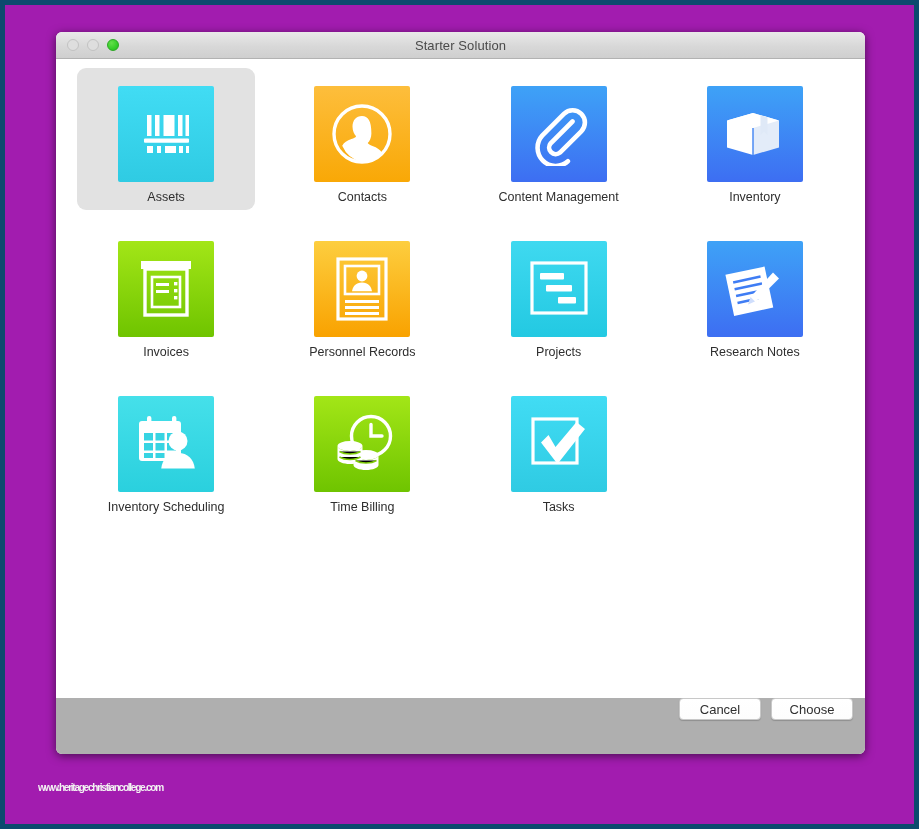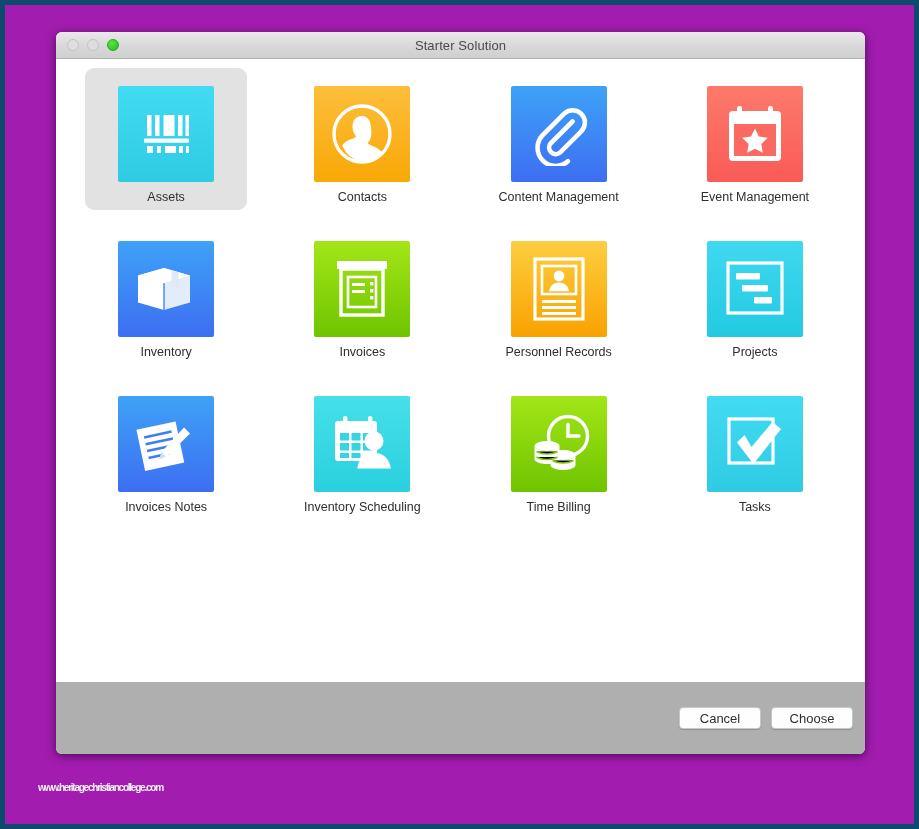--- a/index.html
+++ b/index.html
@@ -69,21 +69,21 @@
     padding: 9px 12px 0 12px;
     height: 623px;
     background: #ffffff;
     display: grid;
     grid-template-columns: repeat(4, 1fr);
     grid-template-rows: repeat(4, 155px);
     justify-items: center;
   }
 
   .tile {
-    width: 162px;
+    width: 178px;
     height: 142px;
     border-radius: 9px;
     display: flex;
     flex-direction: column;
     align-items: center;
     padding-top: 18px;
     cursor: default;
   }
   .tile.selected { background: #E2E2E2; }
 
@@ -105,24 +105,23 @@
     line-height: 1.1;
     white-space: nowrap;
   }
 
   
   #footer {
     position: absolute;
     left: 0;
     bottom: 0;
     width: 100%;
-    height: 72px;
+    height: 56px;
     background: #AFAFAF;
     display: flex;
-    align-items: center;
     justify-content: flex-end;
     padding-right: 12px;
     gap: 10px;
   }
   .btn {
     min-width: 82px;
     height: 22px;
     padding: 0 14px;
     background: linear-gradient(to bottom, #ffffff 0%, #fdfdfd 100%);
     border: 1px solid #c8c8c8;
@@ -195,32 +194,20 @@
         </div>
         <div class="tile">
           <div class="icon-box" style="background: linear-gradient(rgb(62, 162, 247) 0%, rgb(61, 110, 242) 100%);">
     <svg width="64" height="64" viewBox="0 0 64 64">
       <path fill="none" stroke="#fff" stroke-width="4.6" stroke-linecap="round" d="M45.5 19.5 23.7 41.3a6.6 6.6 0 0 0 9.3 9.3l21.3-21.3a12.3 12.3 0 0 0-17.4-17.4L15.2 33.6a18.2 18.2 0 0 0 25.7 25.7"></path>
     </svg>
           </div>
           <div class="tile-label">Content Management</div>
         </div>
         <div class="tile">
-          <div class="icon-box" style="background: linear-gradient(rgb(252, 122, 107) 0%, rgb(250, 91, 86) 100%);">
-    <svg width="64" height="62" viewBox="0 0 64 62">
-      <rect x="14" y="3" width="5" height="10" rx="2.4" fill="#fff"></rect>
-      <rect x="45" y="3" width="5" height="10" rx="2.4" fill="#fff"></rect>
-      <rect x="6" y="8" width="52" height="50" rx="4" fill="#fff"></rect>
-      <rect x="11" y="21" width="42" height="32" fill="#FB6A60"></rect>
-      <path fill="#fff" d="M32 25.5l3.9 8 8.8 1.3-6.4 6.2 1.5 8.8-7.8-4.1-7.9 4.1 1.5-8.8-6.4-6.2 8.8-1.3z"></path>
-    </svg>
-          </div>
-          <div class="tile-label">Event Management</div>
-        </div>
-        <div class="tile">
           <div class="icon-box" style="background: linear-gradient(rgb(62, 162, 247) 0%, rgb(61, 110, 242) 100%);">
     <svg width="66" height="60" viewBox="0 0 66 60">
       <path fill="#ffffff" d="M5 16.5 31 9v42L5 43.5z"></path>
       <path fill="#e3ecf9" d="M31 9 57 16.5V43.5L31 51z"></path>
       <path fill="#ffffff" d="M5 16.5 31 9l26 7.5L31 24z"></path>
       <path fill="#dfe9f7" d="M38.5 11.2 45.5 13.2 45.5 31 42 27.5 38.5 31z"></path>
       <path fill="none" stroke="#3F84F4" stroke-width="1.4" d="M31 24v27"></path>
     </svg>
           </div>
           <div class="tile-label">Inventory</div>
@@ -277,21 +264,21 @@
       <g transform="rotate(-12 32 31)">
         <rect x="6" y="11" width="40" height="42" fill="#fff"></rect>
         <g stroke="#3F7DF4" stroke-width="2.6">
           <path d="M12 20h28M12 27h28M12 34h28M12 41h21"></path>
         </g>
       </g>
       <path fill="#fff" d="M50 14.5 56 20.5 32.5 44 25 46.5 27.5 39z"></path>
       <path fill="#3F7DF4" d="M25 46.5 27.5 39l4.5 4.5z" opacity=".25"></path>
     </svg>
           </div>
-          <div class="tile-label">Invoices Notes</div>
+          <div class="tile-label">Research Notes</div>
         </div>
         <div class="tile">
           <div class="icon-box" style="background: linear-gradient(rgb(69, 224, 234) 0%, rgb(42, 208, 222) 100%);">
     <svg width="66" height="60" viewBox="0 0 66 60">
       <rect x="14" y="2" width="4.4" height="9" rx="2.1" fill="#fff"></rect>
       <rect x="39" y="2" width="4.4" height="9" rx="2.1" fill="#fff"></rect>
       <rect x="6" y="7" width="42" height="40" rx="3" fill="#fff"></rect>
       <g fill="#37D4E2">
         <rect x="11" y="19" width="9" height="7.5"></rect>
         <rect x="22.5" y="19" width="9" height="7.5"></rect>

